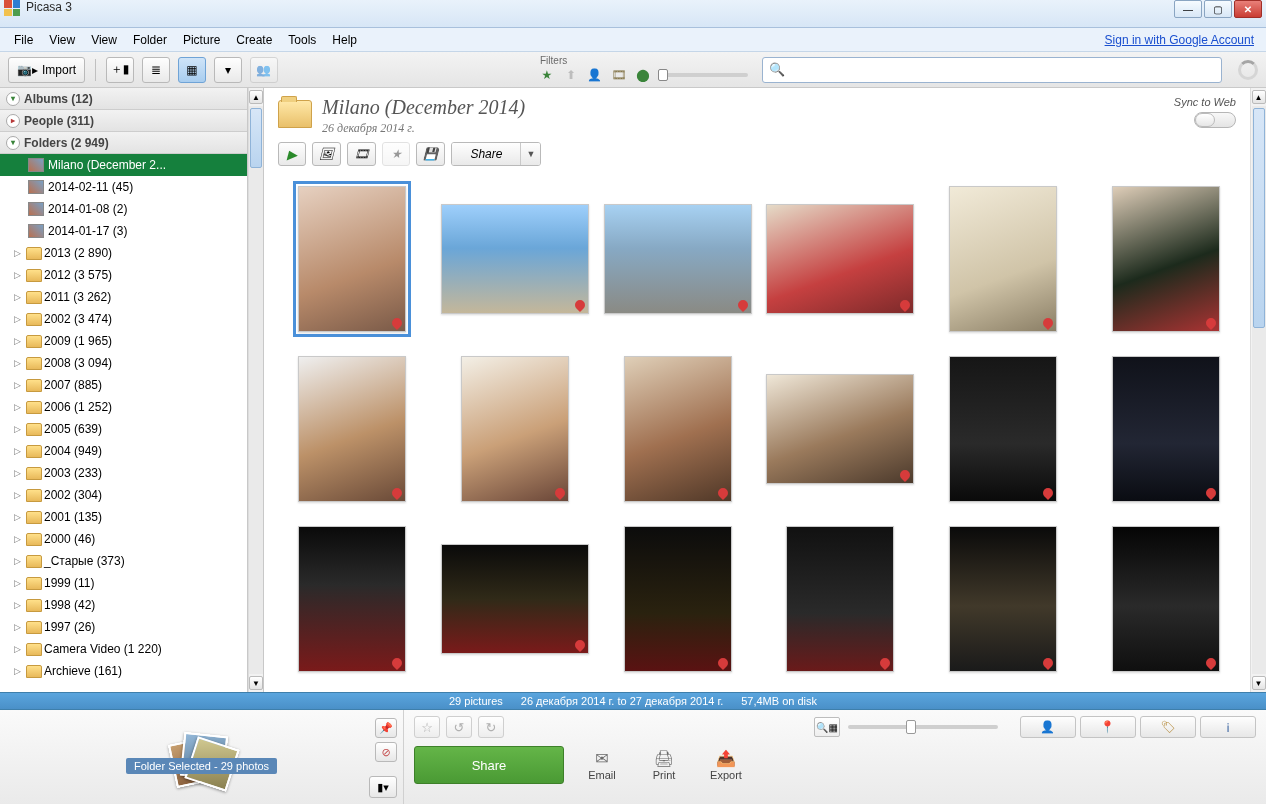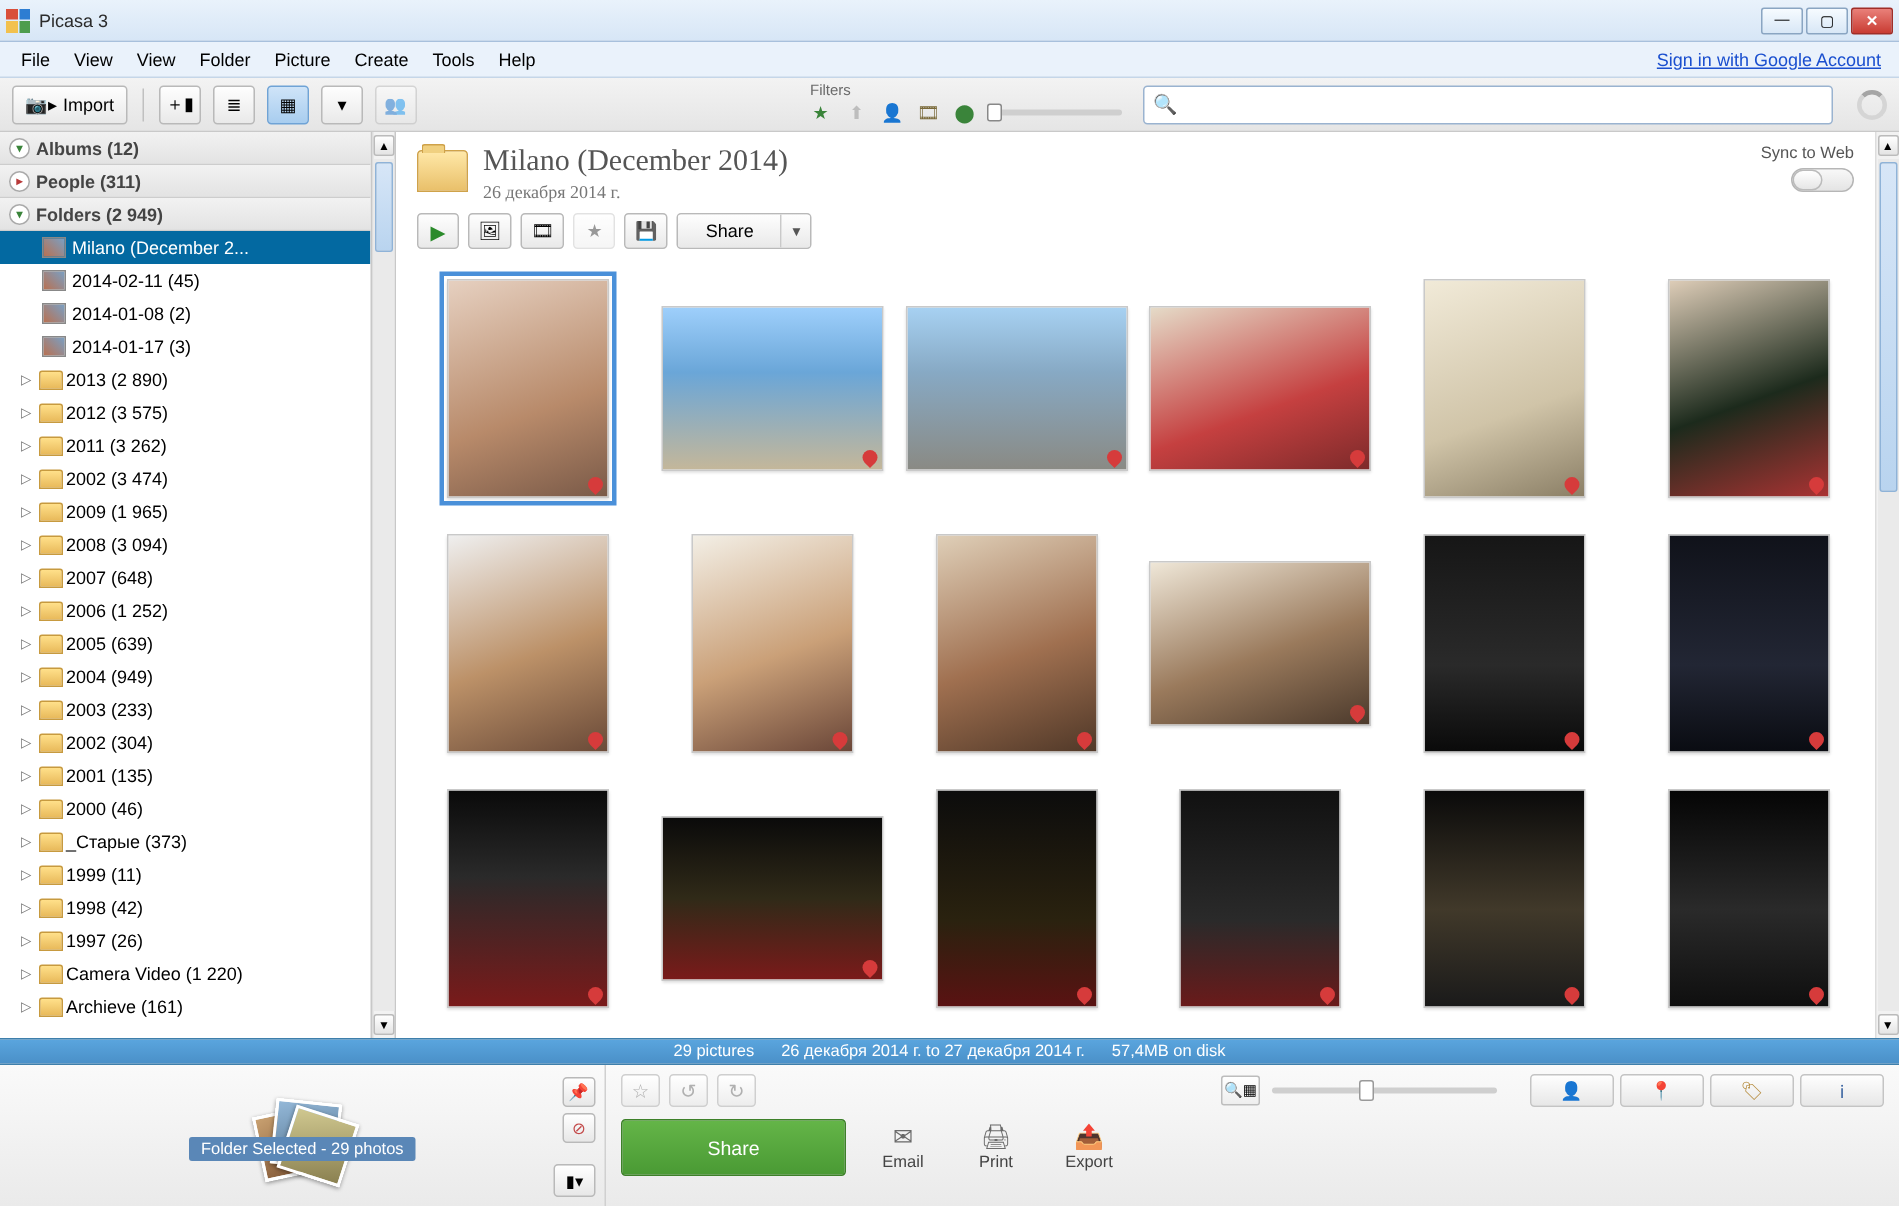--- a/index.html
+++ b/index.html
@@ -1,19 +1,19 @@
 <!DOCTYPE html>
 <html><head>
 <meta charset="utf-8">
 <style>
 * { margin: 0; padding: 0; box-sizing: border-box; font-family: "Segoe UI", Tahoma, sans-serif; }
 html, body { width: 1266px; height: 804px; overflow: hidden; background: #fff; }
 
 
-.titlebar { height: 28px; background: linear-gradient(#e9f2fb,#d7e6f6); border-bottom: 1px solid #a8c0dc; display:flex; align-items:center; padding:0 4px; font-size:12px; }
+.titlebar { height: 28px; background: linear-gradient(#e9f2fb,#d7e6f6); border-bottom: 1px solid #a8c0dc; display:flex; align-items:flex-start; padding:0 4px; font-size:12px; }
 .titlebar .app-icon { width:16px; height:16px; margin-right:6px; display:grid; grid-template-columns:1fr 1fr; grid-template-rows:1fr 1fr; gap:1px;}
 .titlebar .app-icon div:nth-child(1){background:#d94f3a;} .titlebar .app-icon div:nth-child(2){background:#2d7dd2;}
 .titlebar .app-icon div:nth-child(3){background:#f2c14e;} .titlebar .app-icon div:nth-child(4){background:#4e9d4e;}
 .titlebar .title { flex:1; color:#2b2b2b; }
 .winbtns { display:flex; gap:2px; }
 .winbtn { width:28px; height:18px; border:1px solid #8aa5c2; border-radius:2px; background:linear-gradient(#f6fbff,#d8e7f6); display:flex; align-items:center; justify-content:center; font-size:10px; cursor:pointer;}
 .winbtn.close { background:linear-gradient(#e98079,#c93c33); border-color:#a02e28; color:#fff; font-weight:bold;}
 
 
 .menubar { height:24px; background:#eaf2fb; border-bottom:1px solid #c5d6e8; display:flex; align-items:center; font-size:12px; padding:0 6px; }
@@ -43,33 +43,33 @@
 .sidebar { width:248px; border-right:1px solid #c8c8c8; background:#fff; display:flex; flex-direction:column; font-size:12px; overflow:hidden;}
 .content { flex:1; display:flex; background:#fff; position:relative;}
 
 
 .sb-section { height:22px; background:linear-gradient(#f2f2f2,#e3e3e3); border-bottom:1px solid #cdcdcd; display:flex; align-items:center; padding-left:6px; gap:4px; cursor:pointer; font-weight:bold; color:#444;}
 .sb-section .arrow{ width:14px; height:14px; background:#fff; border:1px solid #aaa; border-radius:7px; display:flex; align-items:center; justify-content:center; font-size:8px; color:#3a843a;}
 .sb-section .arrow.closed{ color:#b83a3a;}
 .sb-tree { flex:1; overflow:auto; }
 .sb-row { height:22px; display:flex; align-items:center; padding-left:28px; gap:4px; cursor:pointer; white-space:nowrap; overflow:hidden; text-overflow:ellipsis;}
 .sb-row .thumb{ width:16px; height:14px; background:linear-gradient(45deg,#b97050,#7aa0c4); border:1px solid #888; flex-shrink:0;}
-.sb-row.selected{ background:#0369a1; color:#fff;}
+.sb-row.selected{ background:#15803d; color:#fff;}
 .sb-year{ height:22px; display:flex; align-items:center; padding-left:14px; gap:2px; cursor:pointer;}
 .sb-year .caret{ color:#7a7a7a; font-size:9px; width:10px;}
 .sb-year .folder{ width:16px; height:13px; background:linear-gradient(#ffe08a,#e8b95a); border:1px solid #c79a3f; border-radius:2px 2px 0 0; flex-shrink:0;}
 
 
 .vscroll{ width:16px; background:#f2f2f2; border-left:1px solid #ddd; display:flex; flex-direction:column; align-items:center; padding:2px 0; gap:2px;}
 .vscroll .arrowbtn{ width:14px; height:14px; background:linear-gradient(#fff,#e4e4e4); border:1px solid #bbb; border-radius:2px; font-size:8px; display:flex; align-items:center; justify-content:center; cursor:pointer;}
 .vscroll .track{ flex:1; width:14px; background:#eaeaea; position:relative;}
 .vscroll .thumb{ position:absolute; left:1px; width:12px; background:linear-gradient(#d7e6f7,#b9d4ef); border:1px solid #8fb3d8; border-radius:2px;}
 
 
-.contentinner{ flex:1; display:flex; flex-direction:column; overflow:hidden; }
+.contentinner{ flex:1; display:flex; flex-direction:column; overflow:hidden;font-style:italic; }
 .foldhead{ padding:8px 14px 4px 14px; display:flex; align-items:flex-start; gap:10px;}
 .bigfolder{ width:34px; height:28px; background:linear-gradient(#ffe8a8,#e9c06a); border:1px solid #cfa24a; border-radius:3px 3px 0 0; margin-top:4px; position:relative;}
 .bigfolder::before{ content:""; position:absolute; top:-5px; left:2px; width:14px; height:5px; background:#f0d080; border:1px solid #cfa24a; border-bottom:none; border-radius:2px 2px 0 0;}
 .foldhead h1{ font-family: Georgia, serif; font-weight:normal; font-size:20px; color:#555;}
 .foldhead .date{ font-family: Georgia, serif; font-size:12px; color:#777; margin-top:2px;}
 .foldhead .right{ margin-left:auto; text-align:right; font-size:11px; color:#555;}
 .syncswitch{ width:42px; height:16px; border:1px solid #b6b6b6; border-radius:8px; background:linear-gradient(#f8f8f8,#e4e4e4); margin-top:4px; margin-left:auto; display:flex; align-items:center;}
 .syncswitch .knob{ width:20px; height:14px; background:linear-gradient(#fff,#e6e6e6); border:1px solid #bbb; border-radius:7px;}
 
 .actionrow{ display:flex; align-items:center; gap:6px; padding:2px 14px 8px 14px;}
@@ -276,21 +276,21 @@
             <span>2009 (1 965)</span>
           </div>
           <div class="sb-year">
             <span class="caret">▷</span>
             <div class="folder"></div>
             <span>2008 (3 094)</span>
           </div>
           <div class="sb-year">
             <span class="caret">▷</span>
             <div class="folder"></div>
-            <span>2007 (648)</span>
+            <span>2007 (885)</span>
           </div>
           <div class="sb-year">
             <span class="caret">▷</span>
             <div class="folder"></div>
             <span>2006 (1 252)</span>
           </div>
           <div class="sb-year">
             <span class="caret">▷</span>
             <div class="folder"></div>
             <span>2005 (639)</span>

